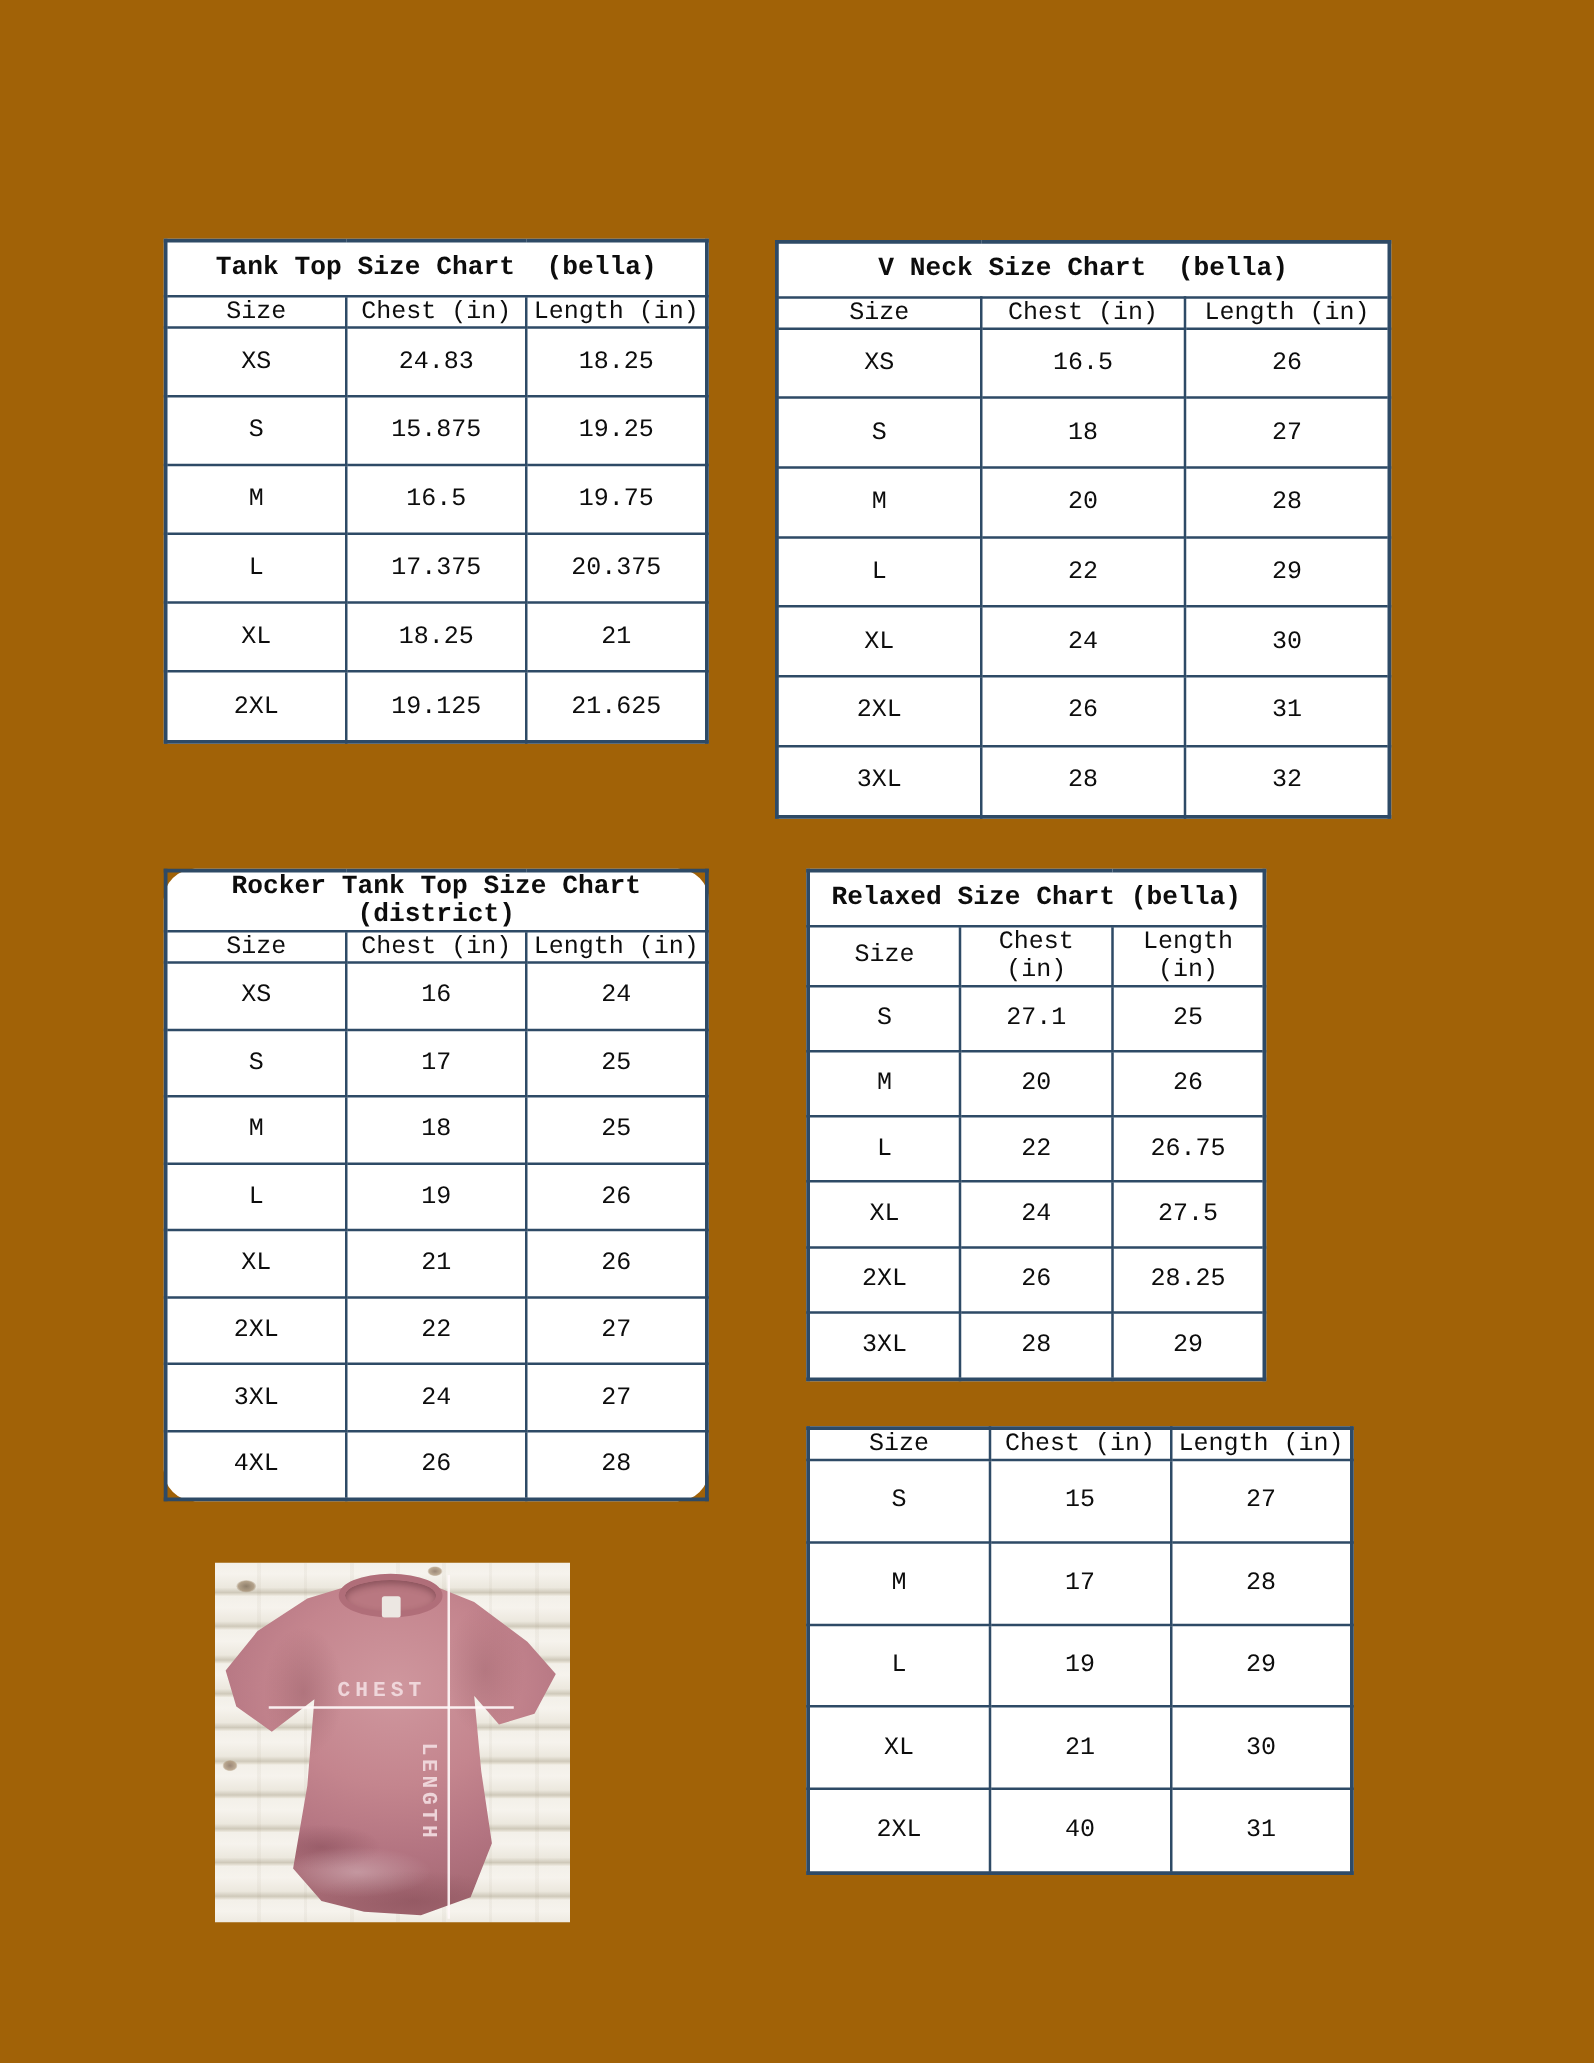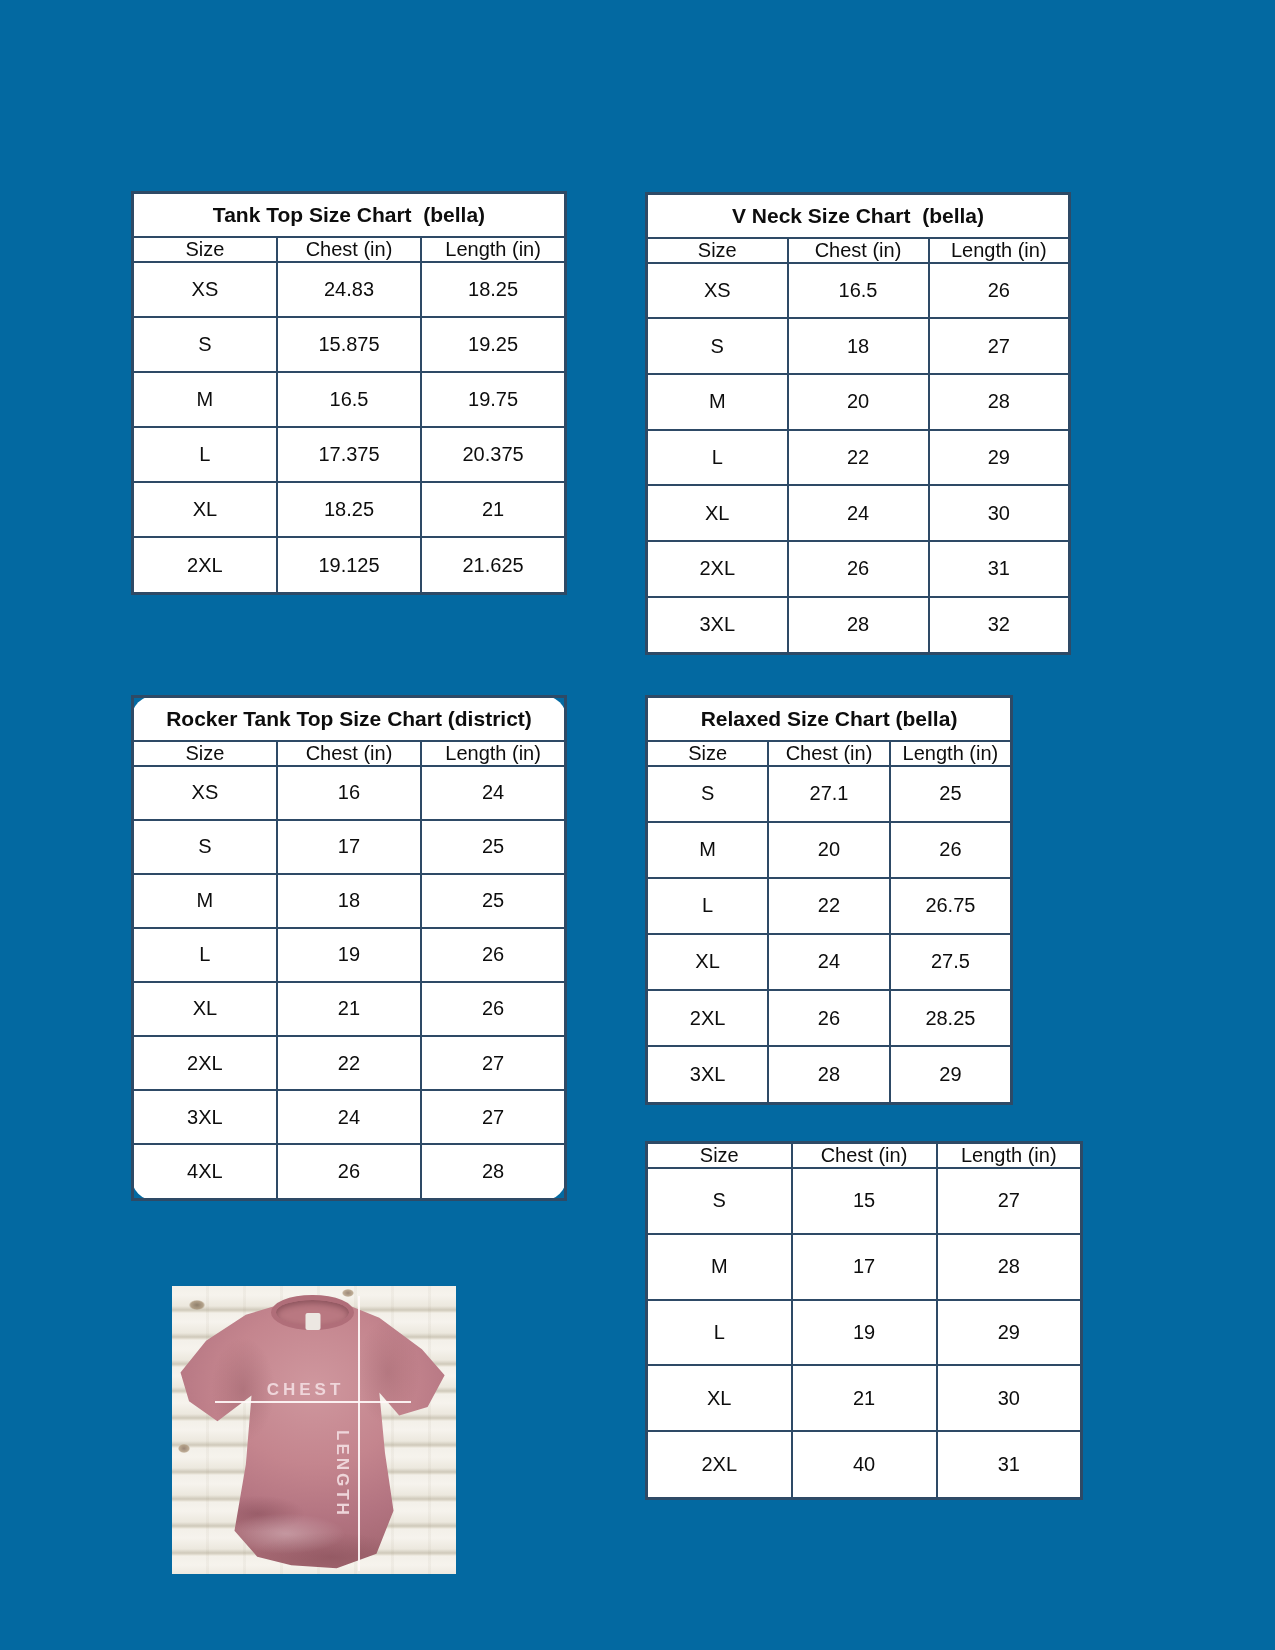--- a/index.html
+++ b/index.html
@@ -7,22 +7,22 @@
     --ink:#0d0d0d;
     --shirt:#c4858e;
     --shirt-dark:#a56973;
     --shirt-light:#cf979e;
   }
   *{margin:0;padding:0;box-sizing:border-box;}
   html,body{background:#ffffff;}
   .page{
     position:relative;
     width:1275px;height:1650px;
-    background:#0369a1;
-    font-family:Liberation Sans, sans-serif;
+    background:#a16207;
+    font-family:Liberation Mono, monospace;
     color:var(--ink);
     overflow:hidden;
   }
   
   table.size-table{
     position:absolute;
     border-collapse:collapse;
     table-layout:fixed;
     border:3px solid var(--border);
     background:#fff;
@@ -36,31 +36,30 @@
     color:var(--ink);
     padding:0 4px;
   }
   table.size-table tr.title-row th{
     font-weight:bold;
     font-size:21px;
     height:44px;
     white-space:pre-wrap;
   }
   #table-0{left:131px;top:191px;width:436px;height:404px;}
-  #table-1{left:645px;top:192px;width:426px;height:463px;}
+  #table-1{left:620px;top:192px;width:493px;height:463px;}
   #table-2{left:131px;top:695px;width:436px;height:506px;border-radius:25px;}
   #table-3{left:645px;top:695px;width:368px;height:410px;}
   #table-4{left:645px;top:1141px;width:438px;height:359px;}
 
   
   .photo{
     position:absolute;
     left:172px;top:1250px;width:284px;height:288px;
     overflow:hidden;
-    margin-top:36px;
   }
   .wood{
     position:absolute;inset:0;
     background:
       repeating-linear-gradient(90deg, rgba(150,138,115,0) 0 34px, rgba(150,138,115,0.07) 34px 37px),
       repeating-linear-gradient(180deg,
         #f3f0e9 0px, #f6f3ed 9px, #ece8de 20px, #cfc9ba 24px, #e7e2d6 26px, #f3f0e9 27px);
   }
   .knot{position:absolute;border-radius:50%;opacity:.75;}
   .knot-1{left:6%;top:5%;width:16px;height:10px;

